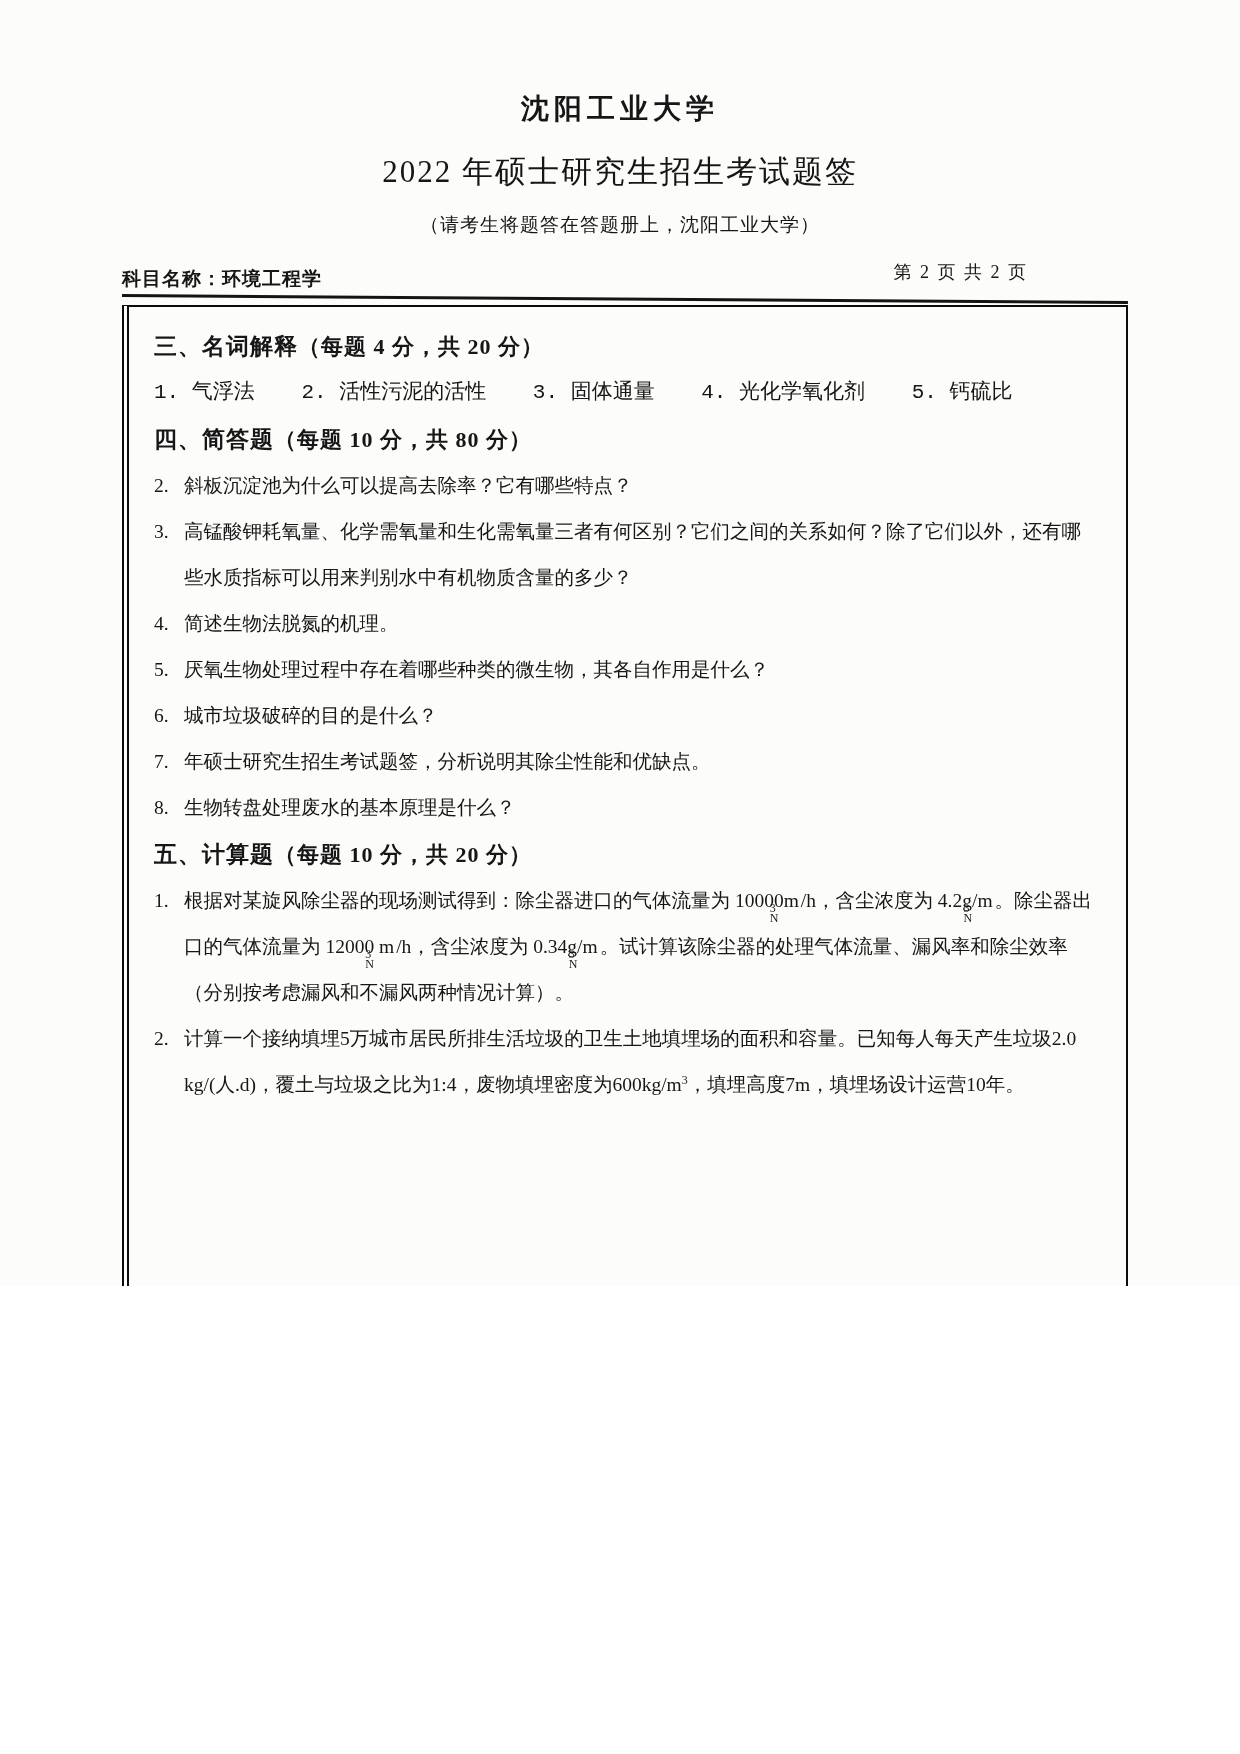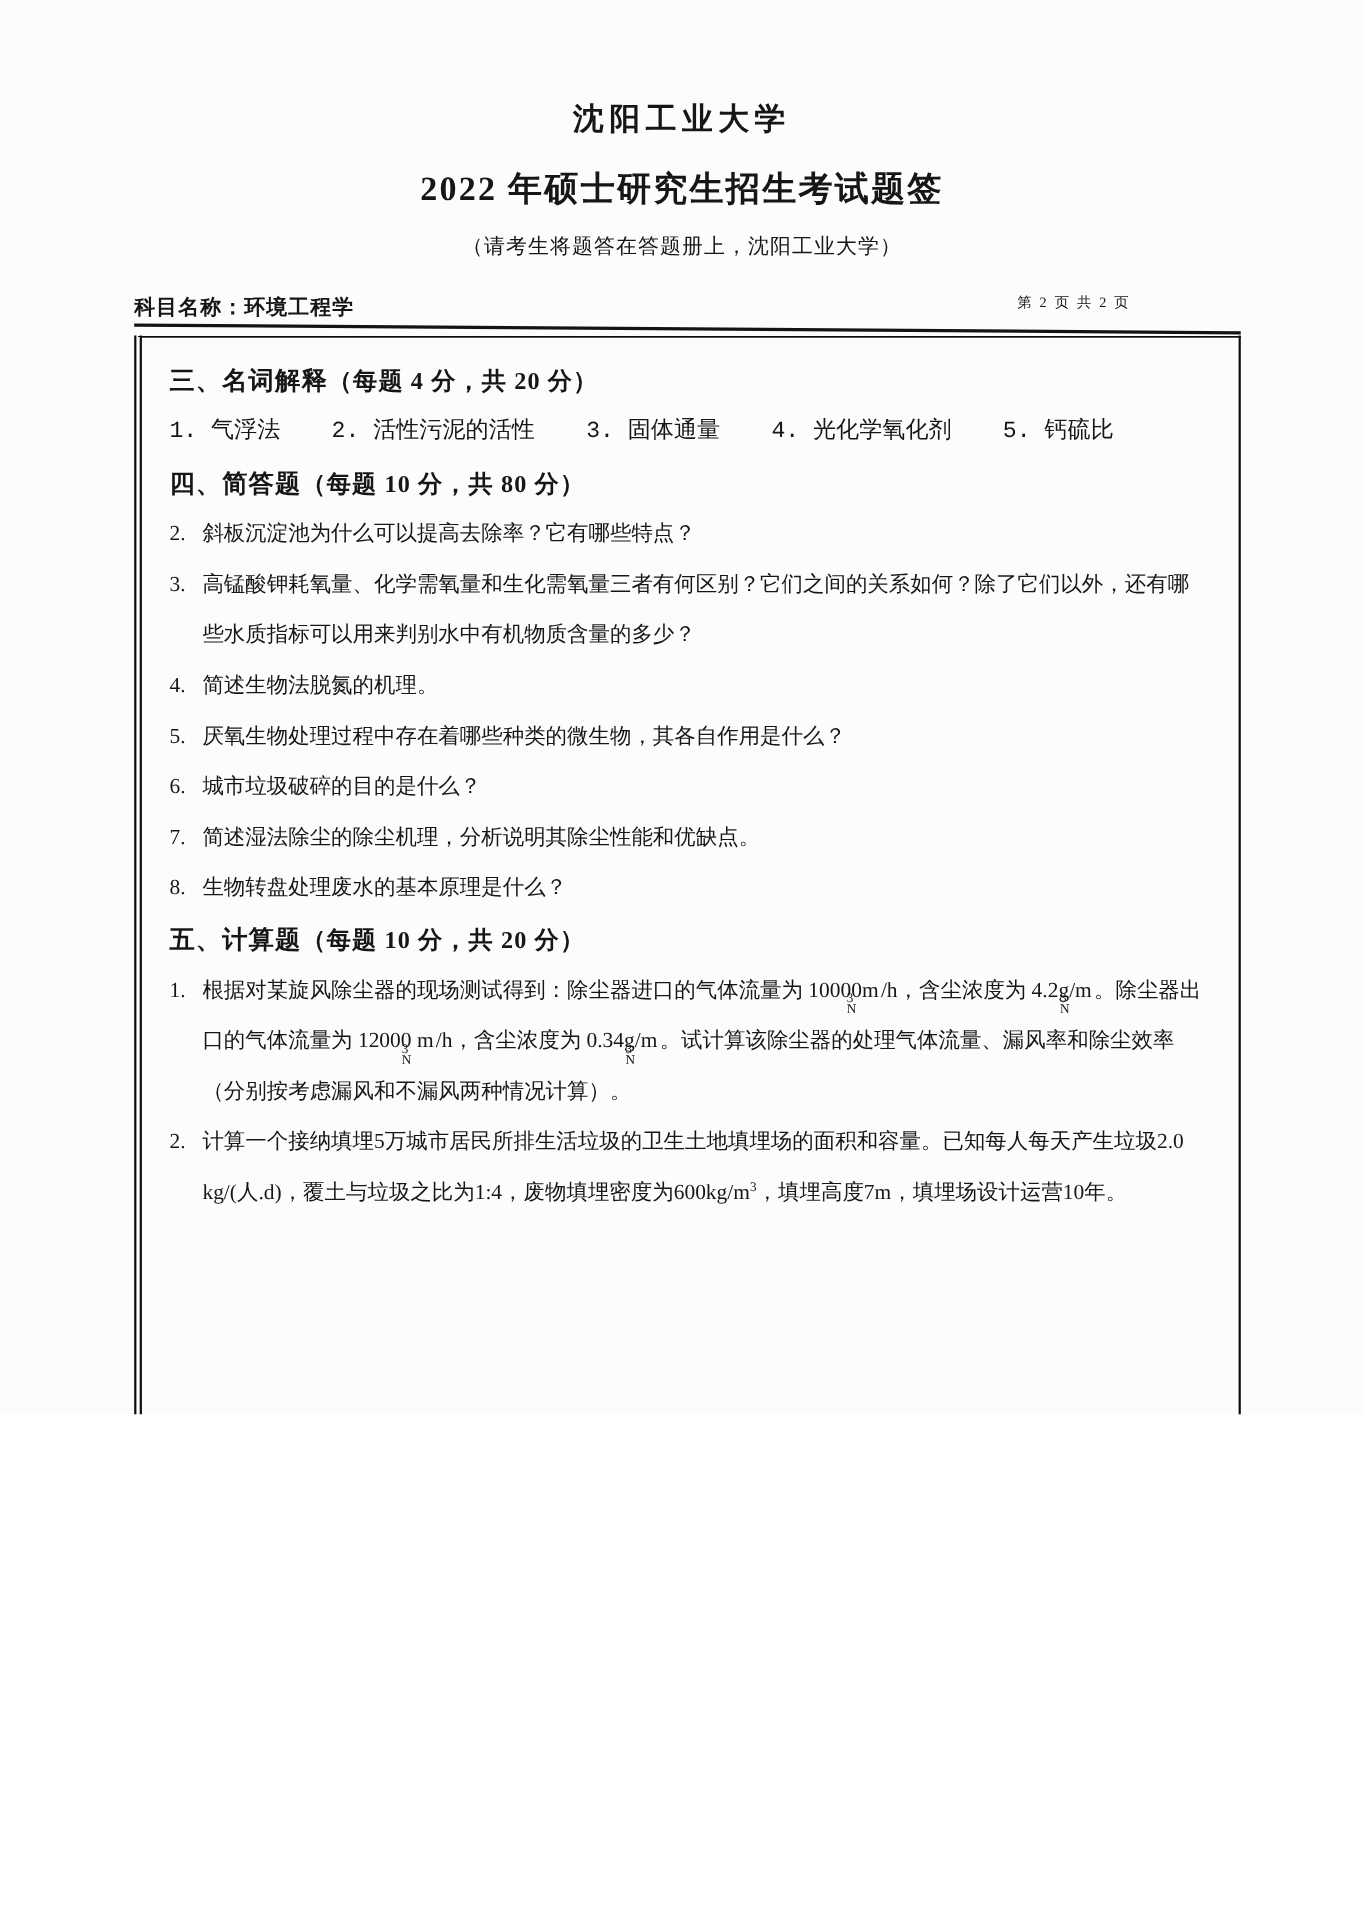--- a/index.html
+++ b/index.html
@@ -19,36 +19,36 @@
       radial-gradient(circle 1px at 980px 420px, #c4c4c4 60%, transparent 61%),
       radial-gradient(circle 1px at 420px 1300px, #c0c0c0 60%, transparent 61%),
       radial-gradient(circle 1px at 1100px 950px, #bdbdbd 60%, transparent 61%),
       radial-gradient(circle 2px at 80px 1500px, #d2d2d0 60%, transparent 61%);
   }
   .header{ text-align:center; padding-top:92px; }
   .university{
     font-size:28px; font-weight:bold; letter-spacing:5px; line-height:34px;
   }
   .exam-title{
-    font-size:31px; font-weight:bold; letter-spacing:2px; line-height:40px;
+    font-size:31px; font-weight:normal; letter-spacing:2px; line-height:40px;
     margin-top:26px;
   }
   .notice{
     font-size:19px; letter-spacing:1px; line-height:26px; margin-top:20px;
   }
   .meta-row{
     display:flex; justify-content:space-between; align-items:flex-end;
     margin:28px 112px 0 122px;
   }
   .subject{
     font-family:"Liberation Sans","DejaVu Sans",sans-serif;
     font-weight:bold; font-size:19px; letter-spacing:1px;
   }
   .page-info{
-    font-size:13px; letter-spacing:2px; margin-right:100px;
+    font-size:18px; letter-spacing:2px; margin-right:100px;
     transform:translateY(-8px);
     text-align:center;
   }
   .rule{
     margin:2px 112px 0 122px; height:0;
     border-top:3px solid #141414;
     transform:rotate(0.4deg); transform-origin:left top;
   }
   .qbox{
     margin:8px 112px 0 122px;
@@ -112,21 +112,21 @@
 
     <div class="sec-heading">
       <span class="ht">四、简答题</span><span class="hs">（每题 10 分，共 80 分）</span>
     </div>
 
     <div class="q"><span class="qnum">2.</span><span>斜板沉淀池为什么可以提高去除率？它有哪些特点？</span></div>
     <div class="q"><span class="qnum">3.</span><span>高锰酸钾耗氧量、化学需氧量和生化需氧量三者有何区别？它们之间的关系如何？除了它们以外，还有哪些水质指标可以用来判别水中有机物质含量的多少？</span></div>
     <div class="q"><span class="qnum">4.</span><span>简述生物法脱氮的机理。</span></div>
     <div class="q"><span class="qnum">5.</span><span>厌氧生物处理过程中存在着哪些种类的微生物，其各自作用是什么？</span></div>
     <div class="q"><span class="qnum">6.</span><span>城市垃圾破碎的目的是什么？</span></div>
-    <div class="q"><span class="qnum">7.</span><span>简述湿法除尘的除尘机理，分析说明其除尘性能和优缺点。</span></div>
+    <div class="q"><span class="qnum">7.</span><span>年硕士研究生招生考试题签，分析说明其除尘性能和优缺点。</span></div>
     <div class="q"><span class="qnum">8.</span><span>生物转盘处理废水的基本原理是什么？</span></div>
 
     <div class="sec-heading">
       <span class="ht">五、计算题</span><span class="hs">（每题 10 分，共 20 分）</span>
     </div>
 
     <div class="q"><span class="qnum">1.</span><span>根据对某旋风除尘器的现场测试得到：除尘器进口的气体流量为 10000m<span class="ss">
             <span>3</span>
             <span>N</span>
           </span>/h，含尘浓度为 4.2g/m<span class="ss">

